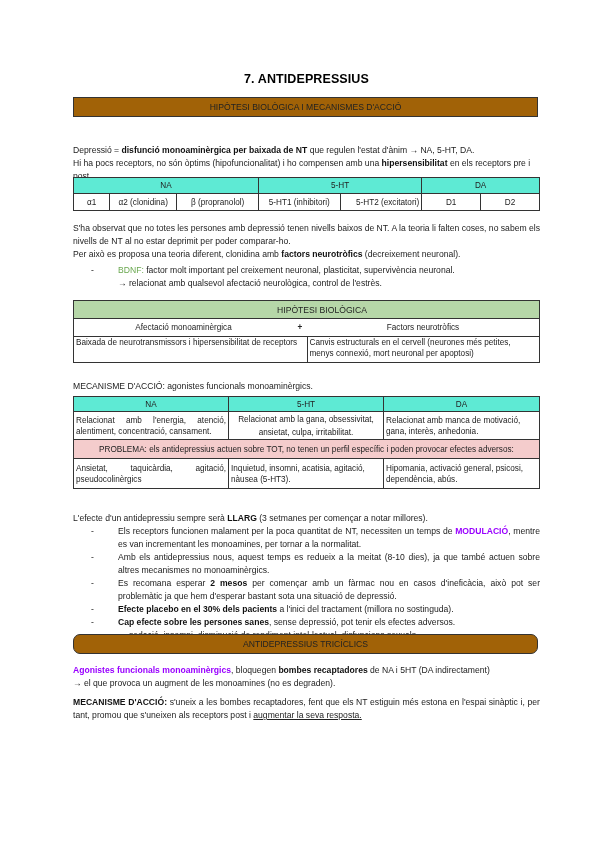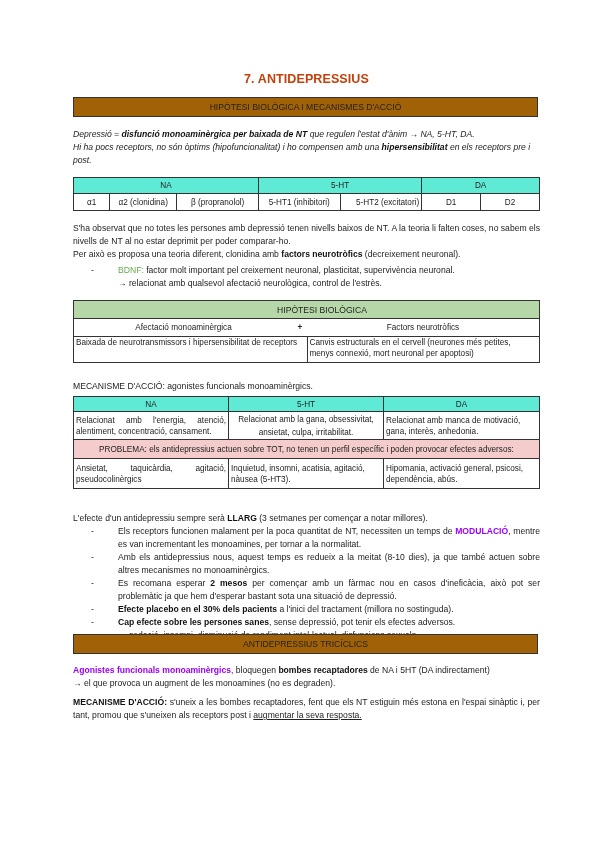--- a/index.html
+++ b/index.html
@@ -1,20 +1,20 @@
 <!DOCTYPE html>
 <html><head>
 <meta charset="utf-8">
 <style>
   html, body { margin: 0; padding: 0; background: #ffffff; }
   body { width: 600px; height: 848px; position: relative; overflow: hidden;
          font-family: "Liberation Sans", sans-serif; color: #222; font-size: 8.6px; }
   .page { position: absolute; left: 73px; top: 0; width: 467px; }
   .title { position: absolute; top: 72px; left: 0; width: 467px; text-align: center;
-           font-weight: bold; font-size: 12.5px; color: #c2410c; letter-spacing: 0.1px; }
+           font-weight: bold; font-size: 12.5px; color: #000000; letter-spacing: 0.1px; }
   .banner { position: absolute; left: 0; width: 463px; height: 18px; border: 1.5px solid #333;
             text-align: center; line-height: 18px; font-size: 8.6px; color: #222; }
   .banner.yellow { background: #a16207; }
   p.txt { margin: 0; line-height: 13px; position: absolute; left: 0; width: 467px; }
   .justify { text-align: justify; }
   b { font-weight: bold; color: #111; }
   table { border-collapse: collapse; position: absolute; left: 0; font-size: 8.2px; }
   td, th { border: 1px solid #333; padding: 0 2px; font-weight: normal; color: #222; }
   .hdr-blue { background: #5eead4; }
   .hdr-green { background: #b6d7a8; }
@@ -29,21 +29,21 @@
 </style>
 </head>
 <body>
 
 <div class="page">
 
   <div class="title">7. ANTIDEPRESSIUS</div>
 
   <div class="banner yellow" style="top:97px;">HIPÒTESI BIOLÒGICA I MECANISMES D'ACCIÓ</div>
 
-  <p class="txt" style="top:128px;font-style:italic;">
+  <p class="txt" style="top:144px;">
     <span>Depressió = </span><b>disfunció monoaminèrgica per baixada de NT</b><span> que regulen l'estat d'ànim → NA, 5-HT, DA.</span><br>
     <span class="justify">Hi ha pocs receptors, no són òptims (hipofuncionalitat) i ho compensen amb una </span><b>hipersensibilitat</b><span> en els receptors pre i post.</span>
   </p>
 
   <table style="top:177px; width:467px;">
     <tbody>
         <tr style="height:16px;">
       <td colspan="3" class="hdr-blue center">NA</td>
       <td colspan="2" class="hdr-blue center">5-HT</td>
       <td colspan="2" class="hdr-blue center">DA</td>
@@ -135,21 +135,21 @@
       <span class="bullet">-</span>
       <b>Efecte placebo en el 30% dels pacients</b><span> a l'inici del tractament (millora no sostinguda).</span>
     </li>
     <li>
       <span class="bullet">-</span>
       <b>Cap efecte sobre les persones sanes</b><span>, sense depressió, pot tenir els efectes adversos.</span><br>
       <span>→ sedació, insomni, disminució de rendiment intel·lectual, disfuncions sexuals.</span>
     </li>
   </ul>
 
-  <div class="banner yellow" style="top:634px;">ANTIDEPRESSIUS TRICÍCLICS</div>
+  <div class="banner yellow" style="top:634px;border-radius:7px;">ANTIDEPRESSIUS TRICÍCLICS</div>
 
   <p class="txt" style="top:664px;">
     <span class="purple">Agonistes funcionals monoaminèrgics</span><span>, bloquegen </span><b>bombes recaptadores</b><span> de NA i 5HT (DA indirectament)</span><br>
     <span>→ el que provoca un augment de les monoamines (no es degraden).</span>
   </p>
 
   <p class="txt justify" style="top:696px;">
     <b>MECANISME D'ACCIÓ:</b><span> s'uneix a les bombes recaptadores, fent que els NT estiguin més estona en l'espai sinàptic i, per tant, promou que s'uneixen als receptors post i </span><span class="u">augmentar la seva resposta.</span>
   </p>
 

